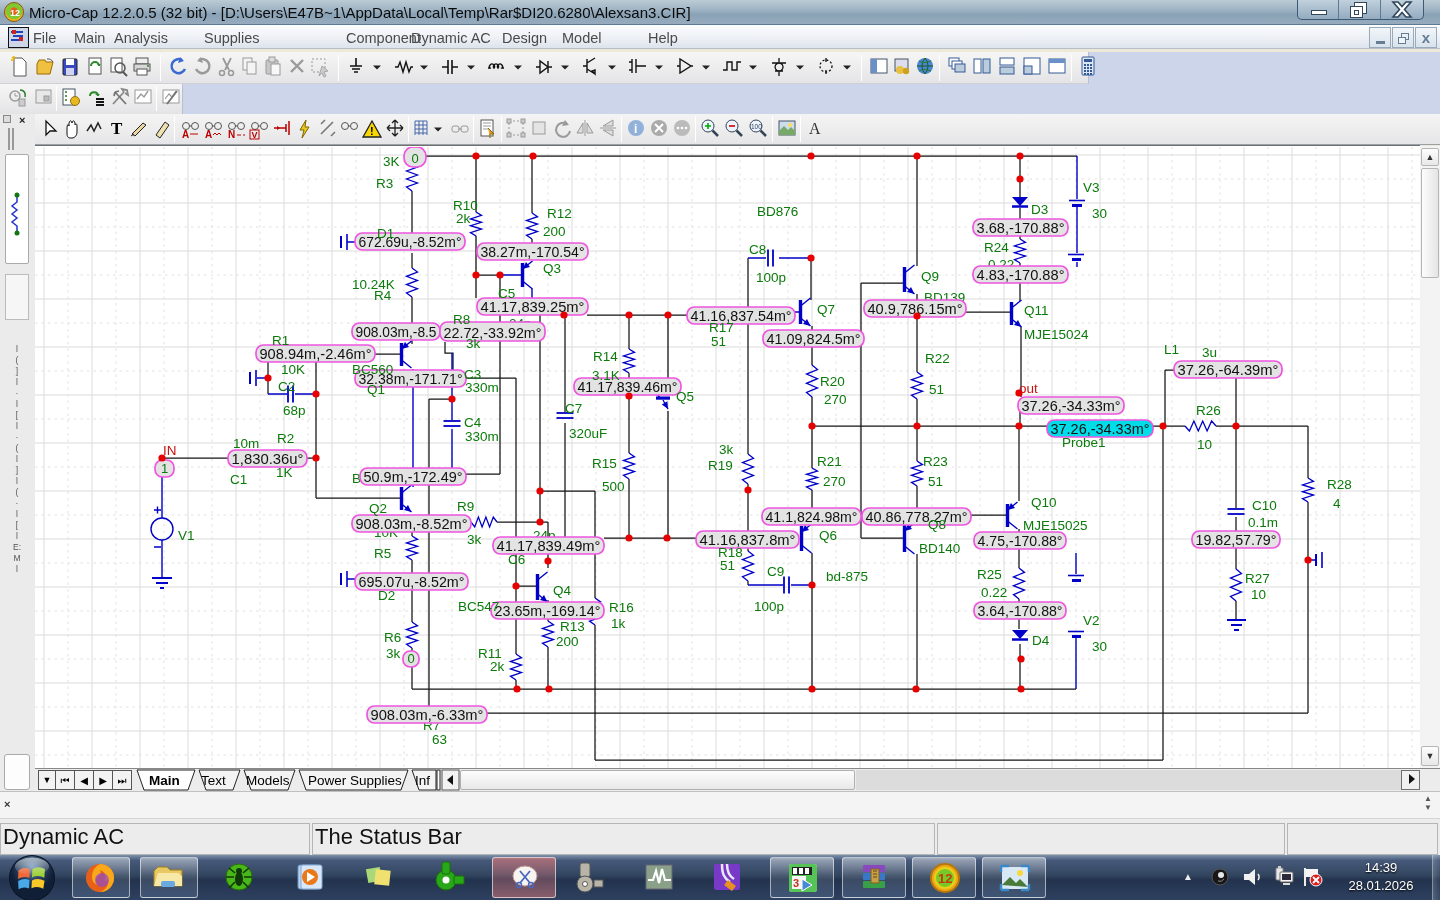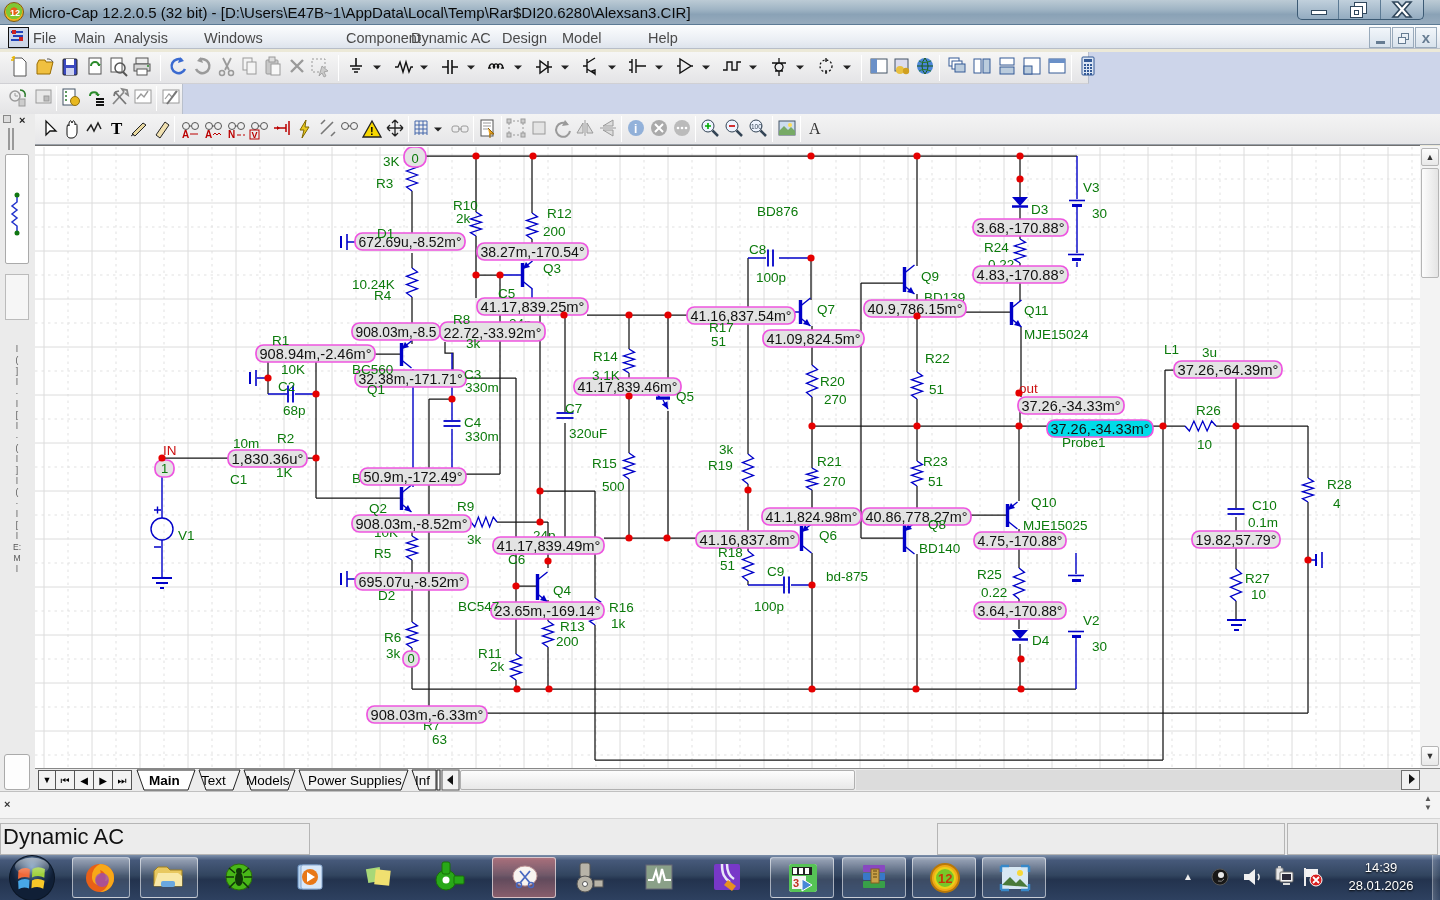--- a/index.html
+++ b/index.html
@@ -39,21 +39,21 @@
    <svg width="18" height="18">
         <path d="M2,4 h12 M4,8 h10 M2,12 h12" stroke="#2244bb" stroke-width="2"></path>
    <rect x="3" y="2" width="4" height="4" fill="#cc2222"></rect>
         <rect x="10" y="9" width="4" height="4" fill="#cc2222"></rect>
       </svg>
   </div>
   <div class="abs" style="left:0;top:5px;font-size:14.5px;color:#4a4a4a;white-space:nowrap;">
    <span class="abs" style="left:33px;">File</span>
       <span class="abs" style="left:74px;">Main</span>
    <span class="abs" style="left:114px;">Analysis</span>
-      <span class="abs" style="left:204px;">Windows</span>
+      <span class="abs" style="left:204px;">Supplies</span>
    <span class="abs" style="left:284px;margin-top:24px;">Options</span>
       <span class="abs" style="left:346px;">Component</span>
    <span class="abs" style="left:411px;">Dynamic AC</span>
       <span class="abs" style="left:502px;">Design</span>
    <span class="abs" style="left:562px;">Model</span>
       <span class="abs" style="left:648px;">Help</span>
   </div>
 
   <div class="abs" style="left:1369px;top:2px;display:flex;">
     <div style="width:22px;height:21px;border:1px solid #9ab;background:linear-gradient(180deg,#f2f6fa,#d8e2ec);margin-right:1px;position:relative;">
@@ -932,20 +932,22 @@
 </div>
 
 <div class="abs" style="left:0;top:791px;width:1440px;height:27px;background:#f4f4f4;border-top:1px solid #c0c0c0;">
   <div class="abs" style="left:4px;top:6px;font-size:11px;font-weight:bold;color:#333;">×</div>
   <div class="abs" style="left:1424px;top:2px;font-size:8px;color:#555;">▲<br>▼</div>
 </div>
 
 <div class="abs" style="left:0;top:818px;width:1440px;height:37px;background:#ececec;border-top:1px solid #d5d5d5;">
   <div class="abs" style="left:0;top:4px;width:310px;height:32px;border:1px solid #b5b5b5;background:#ececec;
     font-size:22px;color:#111;padding-left:2px;">Dynamic AC</div>
+  <div class="abs" style="left:312px;top:4px;width:623px;height:32px;border:1px solid #b5b5b5;background:#ececec;
+    font-size:22px;color:#111;padding-left:2px;">The Status Bar</div>
   <div class="abs" style="left:937px;top:4px;width:348px;height:32px;border:1px solid #b5b5b5;background:#ececec;"></div>
   <div class="abs" style="left:1287px;top:4px;width:151px;height:32px;border:1px solid #b5b5b5;background:#ececec;"></div>
 </div>
 
 <div class="abs" style="left:0;top:855px;width:1440px;height:45px;
   background:linear-gradient(180deg,#7d90ab 0%,#46597a 12%,#32455f 45%,#23334e 55%,#2e4160 100%);">
 <svg class="abs" style="left:6px;top:-3px;" width="52" height="52" viewBox="0 0 52 52">
 <defs>
         <radialGradient id="orb" cx="0.5" cy="0.25">
           <stop offset="0" stop-color="#6d92b8"></stop>

